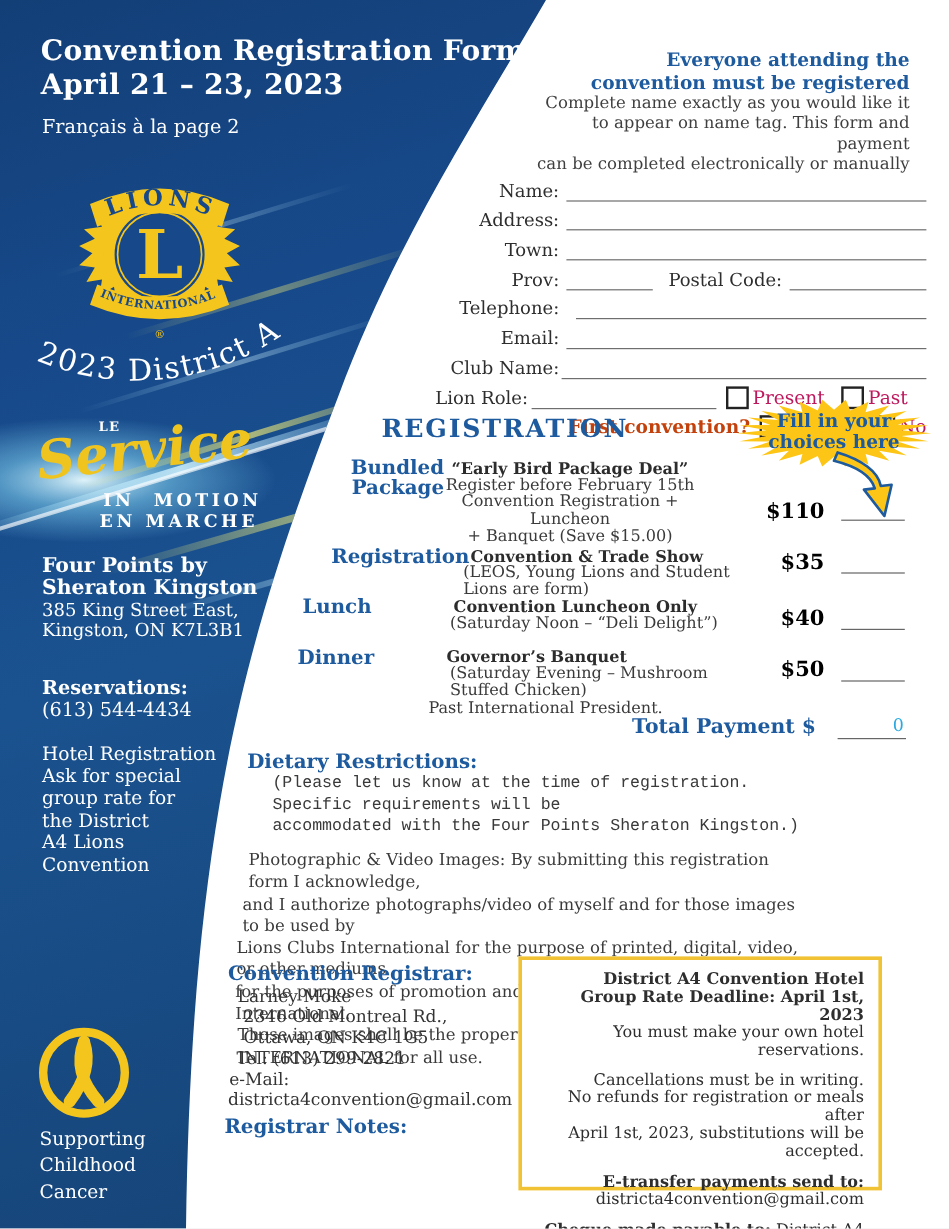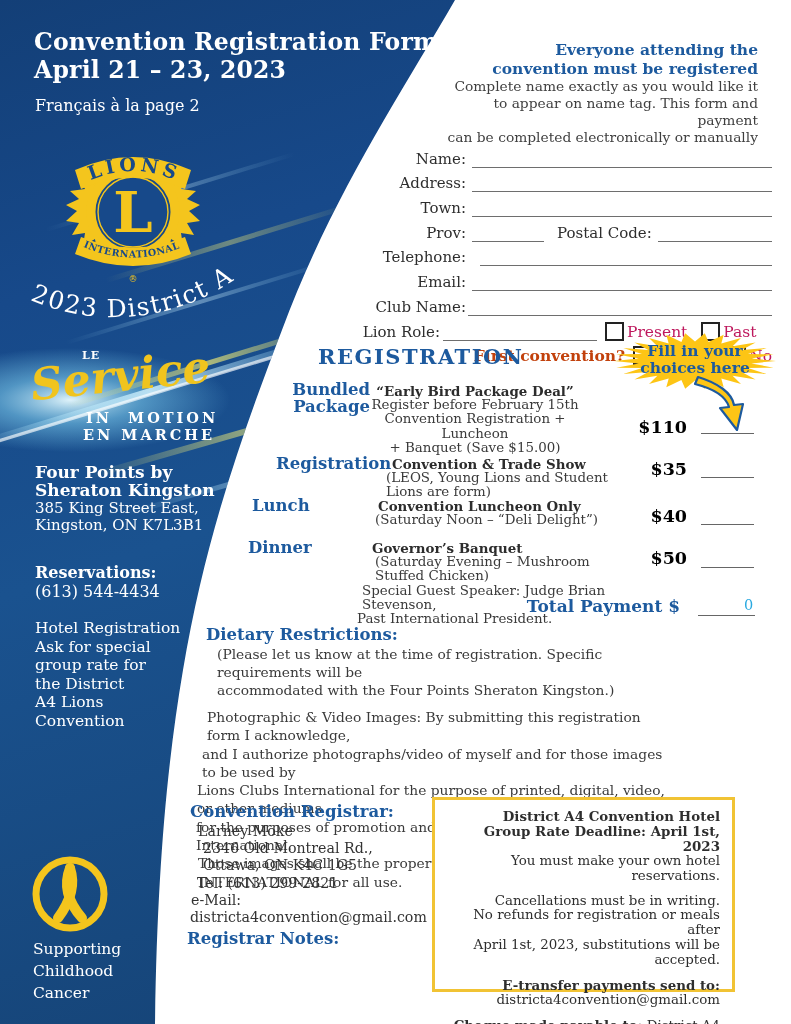--- a/index.html
+++ b/index.html
@@ -247,32 +247,31 @@
     <div class="t" style="padding-left:3px;">Convention Luncheon Only</div>
     <div>(Saturday Noon – “Deli Delight”)</div>
   </div>
   <div class="abs price" style="left:600px;top:506px;">$40</div>
   <div class="abs fline" style="left:701px;top:524px;width:53px;"></div>
 
   <div class="abs item-label" style="left:248px;top:539px;">Dinner</div>
   <div class="abs desc" style="left:357px;top:541px;width:272px;">
     <div class="t" style="padding-left:15px;">Governor’s Banquet</div>
     <div style="padding-left:18px;">(Saturday Evening – Mushroom Stuffed Chicken)</div>
-    <div style="padding-left:5px;">Special Guest Speaker: Judge Brian Stevenson,</div>
     <div>Past International President.</div>
   </div>
   <div class="abs price" style="left:600px;top:548px;">$50</div>
   <div class="abs fline" style="left:701px;top:567px;width:53px;"></div>
 
   <div class="abs blue-h" style="left:480px;top:596px;width:200px;text-align:right;font-size:17px;">Total Payment $</div>
   <div class="abs fline" style="left:698px;top:615px;width:57px;"></div>
   <div class="abs" style="left:744px;top:597px;font-size:14.5px;color:#2aa9e0;">0</div>
 
   <div class="abs blue-h" style="left:206px;top:625px;font-size:16.5px;">Dietary Restrictions:</div>
-  <div class="abs body-sm" style="left:217px;top:645px;width:470px;line-height:18px;">
+  <div class="abs body-sm" style="left:227px;top:645px;width:470px;line-height:18px;font-family:Liberation Mono, monospace;">
     <div>(Please let us know at the time of registration. Specific requirements will be</div>
     <div>accommodated with the Four Points Sheraton Kingston.)</div>
   </div>
 
   <div class="abs body-sm" style="left:196px;top:708px;width:470px;">
     <div style="padding-left:11px;">Photographic &amp; Video Images: By submitting this registration form I acknowledge,</div>
     <div style="padding-left:6px;">and I authorize photographs/video of myself and for those images to be used by</div>
     <div style="padding-left:1px;">Lions Clubs International for the purpose of printed, digital, video, or other mediums</div>
     <div>for the purposes of promotion and publicity for Lions Clubs International.</div>
     <div style="padding-left:2px;">Those images shall be the property of LIONS CLUBS INTERNATIONAL for all use.</div>

